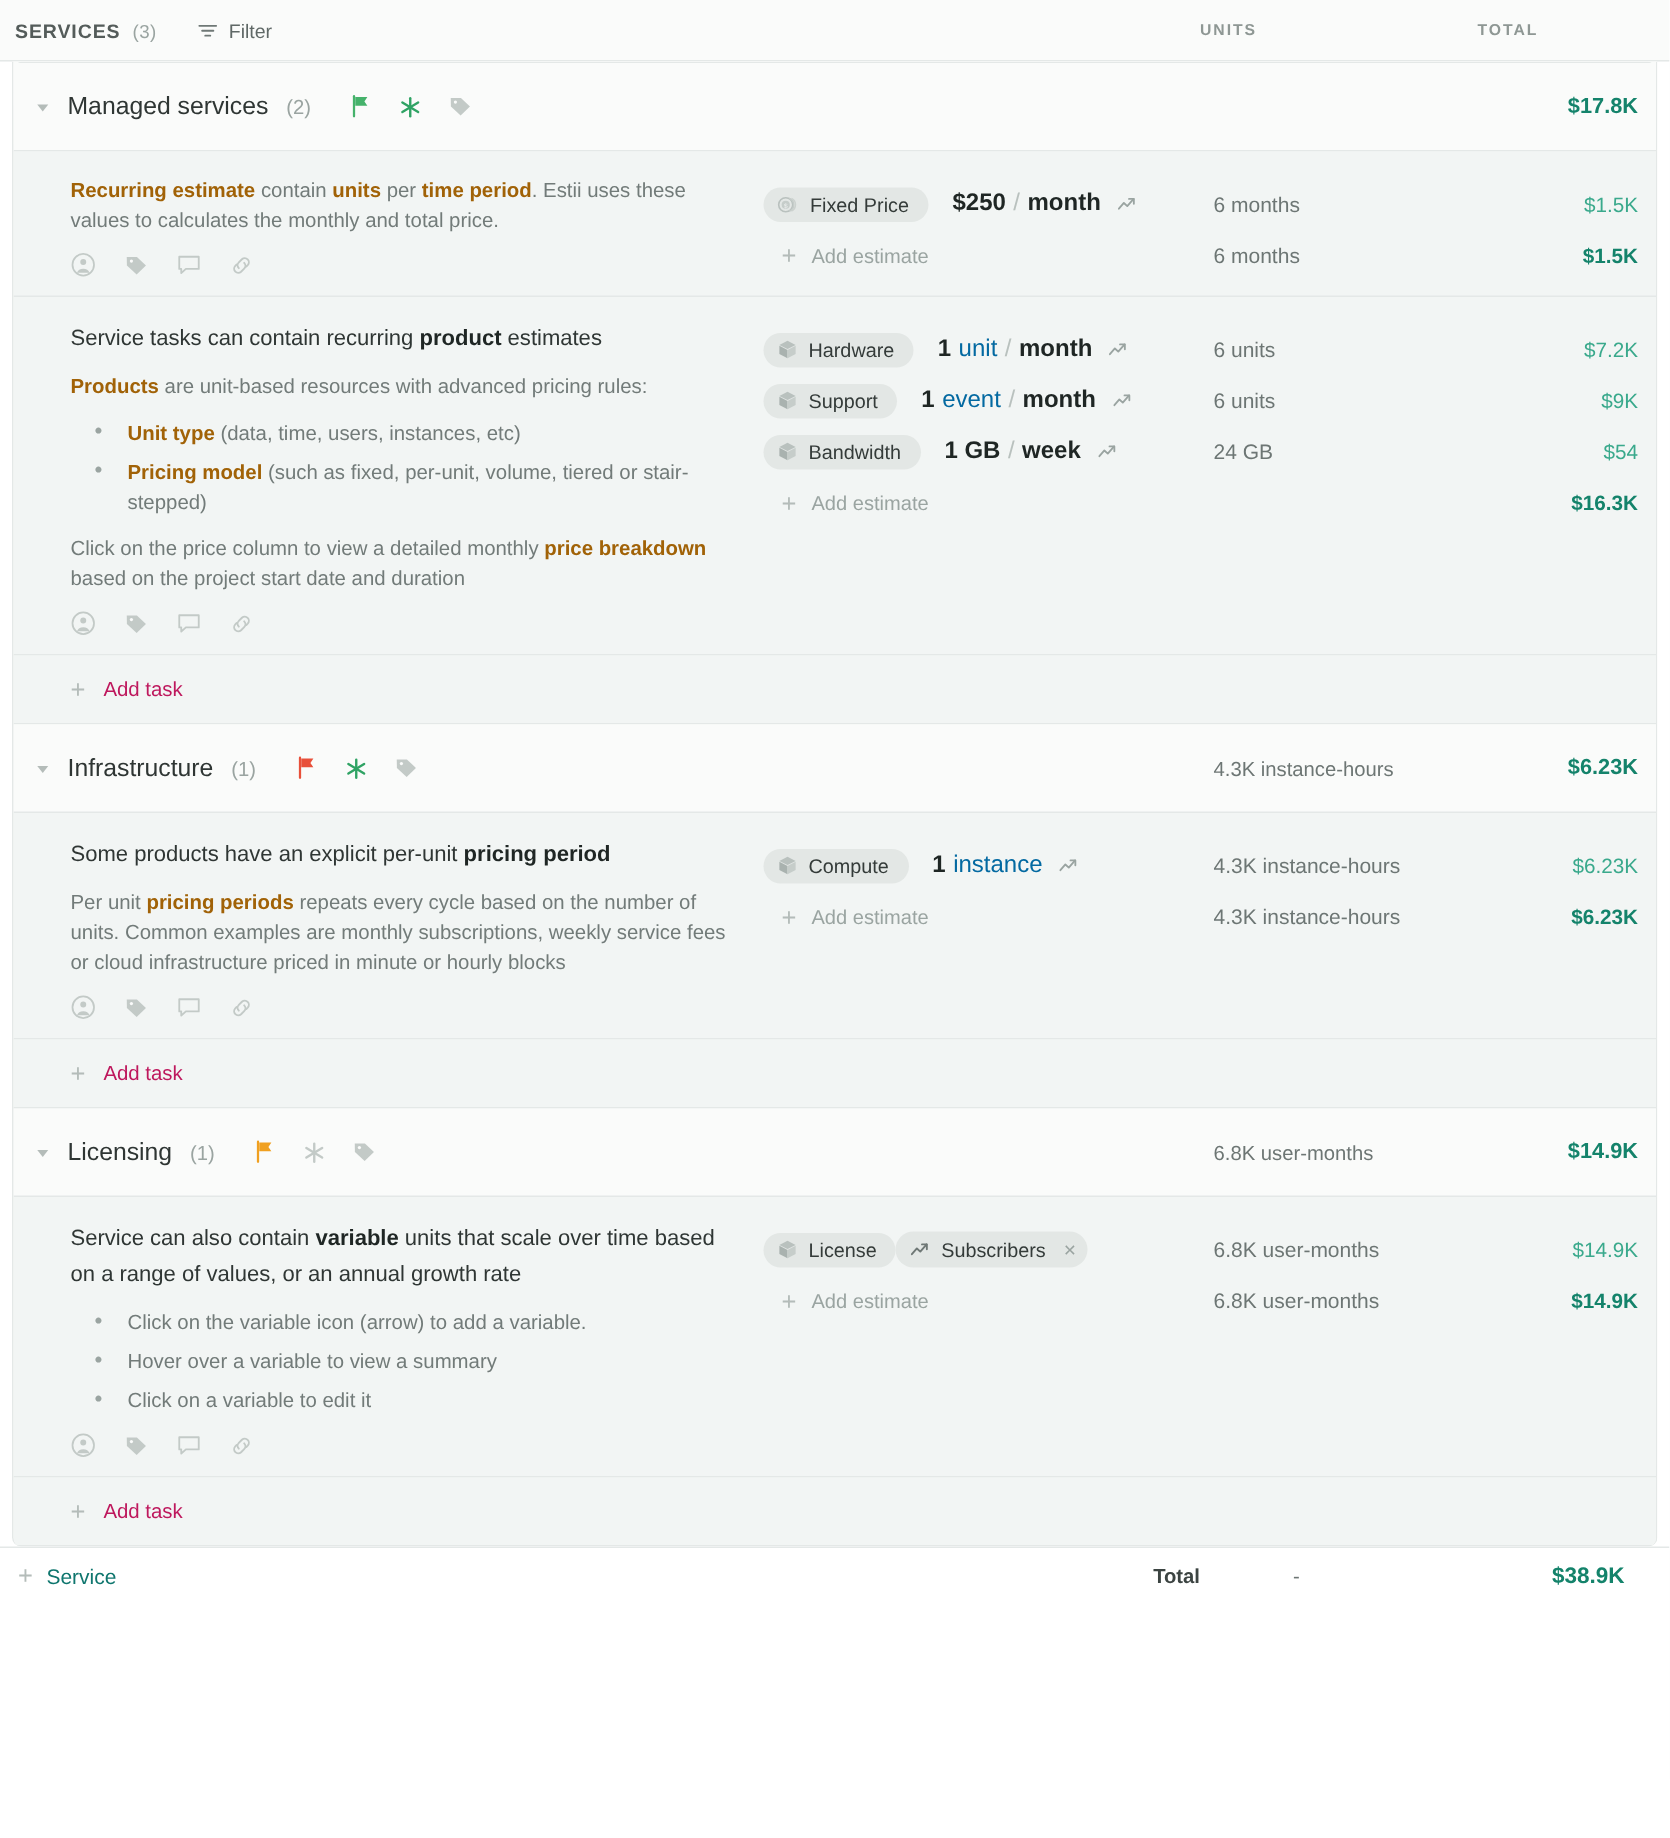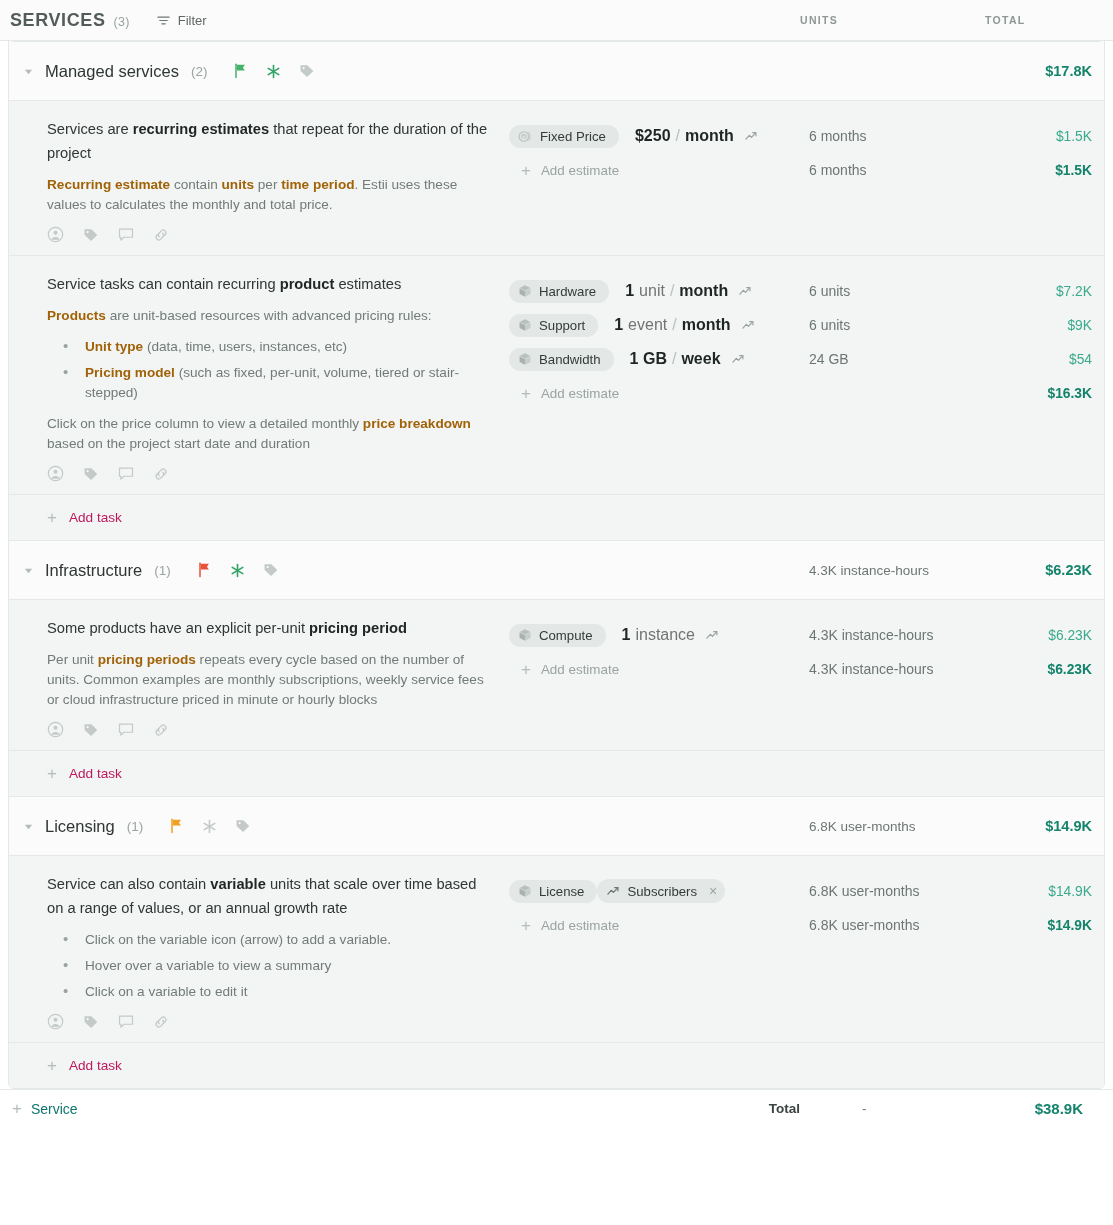--- a/index.html
+++ b/index.html
@@ -20,21 +20,21 @@
   
   .topbar {
     display: flex; align-items: center;
     height: 41px;
     background: #fafbfa;
     border-bottom: 1px solid #e4e8e7;
     padding-left: 10px;
   }
   .topbar-left { display: flex; align-items: baseline; gap: 8px; flex: 0 0 auto; }
   .svc-title {
-    font-size: 18px; font-weight: bold; color: #545c5a;
+    font-size: 13px; font-weight: bold; color: #545c5a;
     letter-spacing: 0.6px;
   }
   .svc-count { font-size: 12.5px; color: #9aa4a1; letter-spacing: .3px; }
   .filter-btn {
     display: flex; align-items: center; gap: 7px;
     margin-left: 26px; cursor: pointer;
   }
   .filter-btn .lbl { font-size: 13px; color: #5f6866; }
   .topbar-spacer { flex: 1 1 auto; }
   .colhead {
@@ -110,21 +110,21 @@
     font-size: 13.2px; color: #343b39;
     cursor: pointer; white-space: nowrap; justify-content: flex-end;
   }
   .chip.var { padding-right: 8px; }
   .chip .x { color: #9aa4a1; font-size: 14px; margin-left: 5px; }
   .amount {
     font-size: 16px; color: #1f2624; font-weight: bold;
     margin-left: 16px; display: inline-flex; align-items: center; gap: 5px;
     white-space: nowrap; cursor: pointer;
   }
-  .amount .unit { color: #737373; font-weight: normal; }
+  .amount .unit { color: #0369a1; font-weight: normal; }
   .amount .sep  { color: #b9c1be; font-weight: normal; }
   .amount .trend { margin-left: 5px; display: inline-flex; }
   .add-est {
     display: flex; align-items: center; gap: 10px;
     font-size: 13.4px; color: #9aa4a1; cursor: pointer; padding-left: 12px;
   }
   .plus { font-size: 17px; color: #b4bcb9; line-height: 1; }
 
   .val-list { padding-top: 2px; }
   .val-row { height: 34px; display: flex; align-items: center; font-size: 14px; color: #6d7674; }
@@ -216,21 +216,20 @@
               </svg>
             </span>
           </span>
         </div>
         <div class="col-est"></div>
         <div class="col-units units-val"></div>
         <div class="col-total total-val">$17.8K</div>
       </div>
       <div class="task">
         <div class="col-name">
-          <div class="t-title">Services are <b>recurring estimates</b> that repeat for the duration of the project</div>
           <div class="t-body">
             <p><b>Recurring estimate</b> contain <b>units</b> per <b>time period</b>. Estii uses these values to calculates the monthly and total price.</p>
           </div>
           <div class="meta-icons">
             <span class="mi">
               <svg width="17" height="17" viewBox="0 0 18 18">
                 <circle cx="9" cy="9" r="7.6" fill="none" stroke="#c3cac7" stroke-width="1.25"></circle>
                 <circle cx="9" cy="7.1" r="2.1" fill="#c3cac7"></circle>
                 <path d="M4.6 14.6 a4.6 4.0 0 0 1 8.8 0" fill="#c3cac7"></path>
               </svg>

